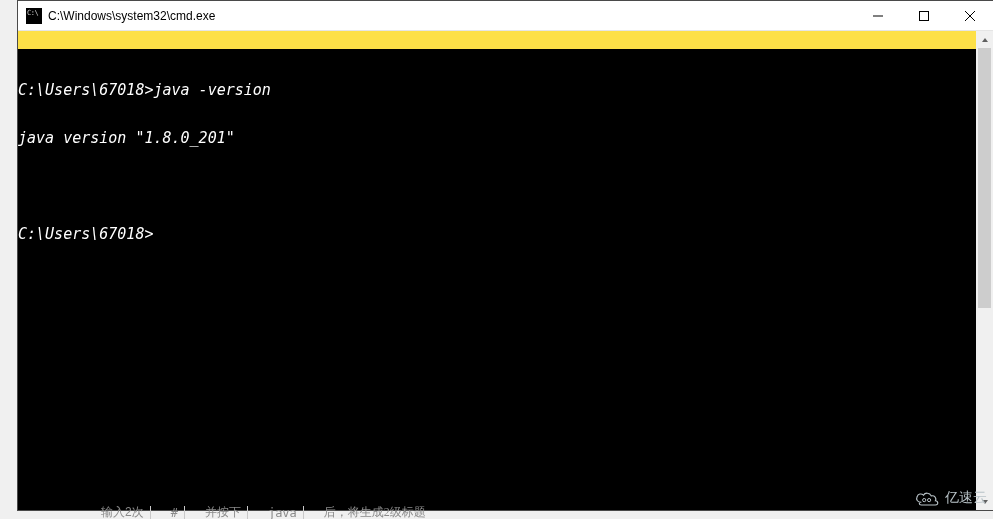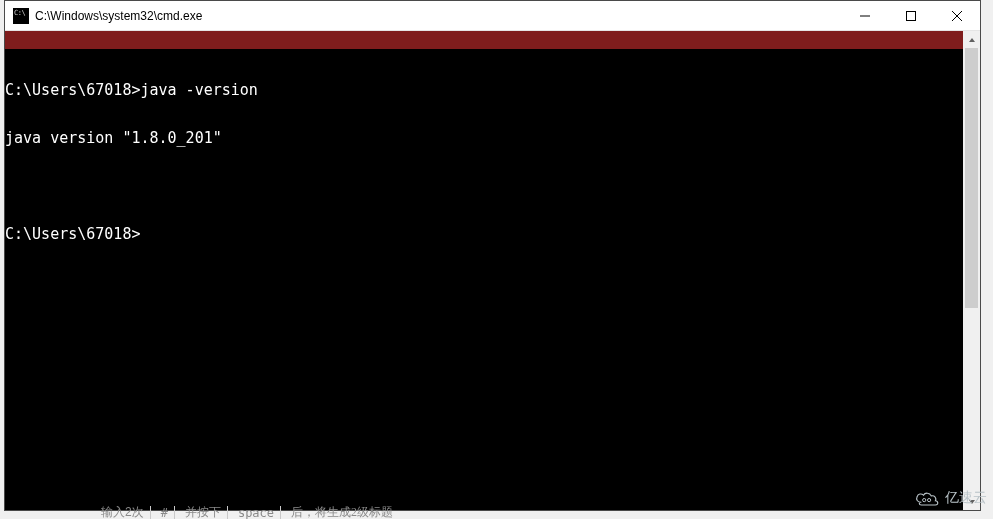--- a/index.html
+++ b/index.html
@@ -6,21 +6,21 @@
   body {
     width: 993px;
     height: 519px;
     background: #f0f0f0;
     font-family: "Segoe UI", Tahoma, sans-serif;
     position: relative;
     overflow: hidden;
   }
   .window {
     position: absolute;
-    left: 4px;
+    left: 17px;
     top: 0;
     width: 977px;
     height: 511px;
     background: #fff;
     border: 1px solid #4a4a4a;
     display: flex;
     flex-direction: column;
   }
   .titlebar {
     height: 30px;
@@ -69,22 +69,23 @@
     justify-content: center;
     font-size: 10px;
     color: #000;
     cursor: pointer;
   }
   .win-btn svg { width: 10px; height: 10px; }
 
   .client {
     flex: 1 1 auto;
     display: flex;
-    background: #7f1d1d;
+    background: #fde047;
     min-height: 0;
+    font-style: italic;
   }
   .terminal {
     flex: 1 1 auto;
     background: #000;
     color: #fff;
     font-family: "NSimSun","SimSun","Consolas",monospace;
     font-size: 15px;
     line-height: 16px;
     padding: 1px 0 0 0;
     white-space: pre;
@@ -120,21 +121,21 @@
 
   .bottom-strip{
     position:absolute;
     left:95px;
     bottom:0;
     height:13px;
     display:flex;
     align-items:center;
     font-size:12px;
     color:#8a8a8a;
-    gap:4px;
+    gap:14px;
   }
   .bottom-strip .seg{
     border-right:1px solid #c9c9c9;
     padding:0 6px;
     height:100%;
     display:flex;align-items:center;
     white-space:nowrap;
   }
   .bottom-strip .seg:last-child{border-right:none;font-family:Liberation Serif, serif;}
   .bottom-strip .mono{ font-family:monospace; }
@@ -200,21 +201,21 @@
           </svg>
       </div>
     </div>
   </div>
 </div>
 
 <div class="bottom-strip">
   <div class="seg">输入2次</div>
   <div class="seg mono">#</div>
   <div class="seg">并按下</div>
-  <div class="seg mono">space</div>
+  <div class="seg mono">java</div>
   <div class="seg">后，将生成2级标题</div>
 </div>
 
 <div class="watermark">
   <svg viewBox="0 0 40 24">
     <path d="M12 18 C6 18 4 14 6 10 C7 6 12 5 15 8 C17 4 24 4 26 9 C31 8 34 12 32 16 C36 16 37 22 32 22 L12 22 C8 22 8 18 12 18 Z" fill="none" stroke="#b9c3c8" stroke-width="1.6"></path>
     <circle cx="16" cy="15" r="2.3" fill="none" stroke="#b9c3c8" stroke-width="1.4"></circle>
     <circle cx="23" cy="15" r="2.3" fill="none" stroke="#b9c3c8" stroke-width="1.4"></circle>
   </svg>
   <span>亿速云</span>

